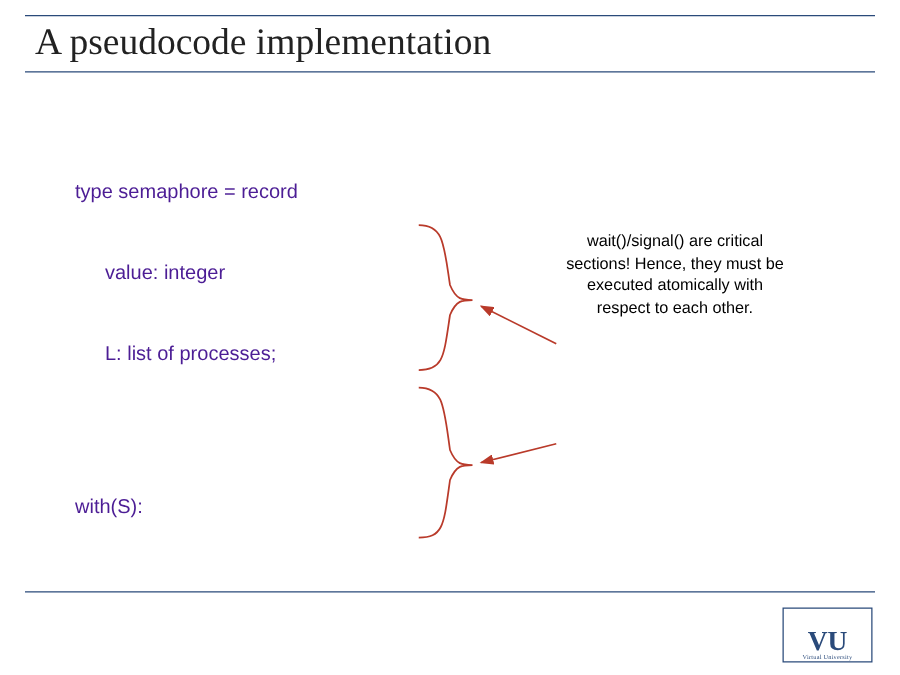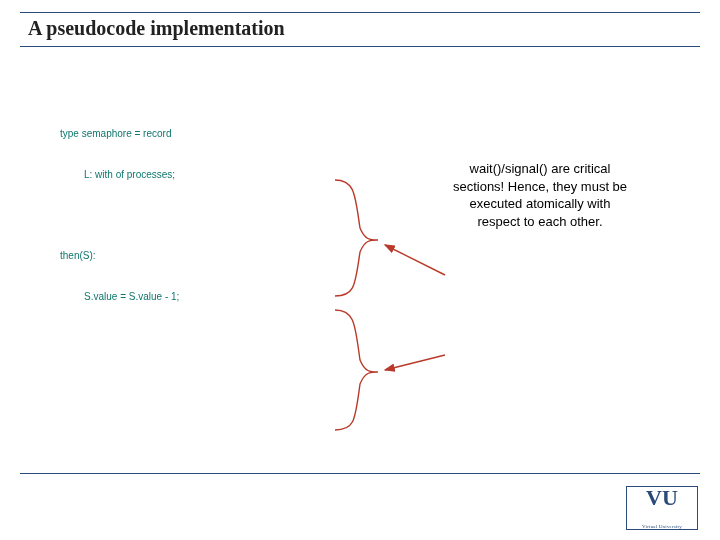--- a/index.html
+++ b/index.html
@@ -22,44 +22,44 @@
     border: none;
     border-top: 1px solid #2a4a7a;
     margin: 0 0 4px 0;
   }
   .hr-bottom {
     border: none;
     border-top: 1px solid #2a4a7a;
     margin: 6px 0 0 0;
   }
   .title {
-    font-size: 20px;
+    font-size: 30px;
     color: #222;
     margin: 0 0 2px 8px;
-    font-weight: bold;
+    font-weight: normal;
   }
   .content {
     position: absolute;
     top: 100px;
     left: 60px;
     right: 60px;
     bottom: 90px;
     font-family: Arial, Helvetica, sans-serif;
-    font-size: 10px;
-    color: #0f766e;
+    font-size: 16px;
+    color: #4c1d95;
   }
   .code-block {
     line-height: 1.35;
     white-space: pre;
   }
   .ind1 { padding-left: 24px; }
   .block-gap { height: 14px; }
   .annotation {
     position: absolute;
-    top: 160px;
+    top: 184px;
     left: 450px;
     width: 180px;
     font-family: Arial, Helvetica, sans-serif;
     font-size: 13px;
     text-align: center;
     line-height: 1.35;
   }
   svg.overlay {
     position: absolute;
     top: 100px;
@@ -78,21 +78,21 @@
     position: absolute;
     right: 22px;
     bottom: 10px;
     width: 70px;
     height: 42px;
     border: 1px solid #2a4a7a;
     background: #fff;
     display: flex;
     flex-direction: column;
     align-items: center;
-    justify-content: space-between;
+    justify-content: flex-end;
     font-family: Georgia, serif;
   }
   .logo .vu {
     font-size: 22px;
     font-weight: bold;
     color: #2a4a7a;
     line-height: 1;
   }
   .logo .sub {
     font-size: 5px;
@@ -105,24 +105,24 @@
 
 <div class="title-area">
   <hr class="hr-top">
   <h1 class="title">A pseudocode implementation</h1>
   <hr class="hr-bottom">
 </div>
 
 <div class="content">
   <div class="code-block">
     <div>type semaphore = record</div>
-    <div class="ind1">L: with of processes;</div>
+    <div class="ind1">value: integer</div>
+    <div class="ind1">L: list of processes;</div>
     <div class="block-gap"></div>
-    <div>then(S):</div>
-    <div class="ind1">S.value = S.value - 1;</div>
+    <div>with(S):</div>
     
     
     
     
     
     
     
     
     
     

